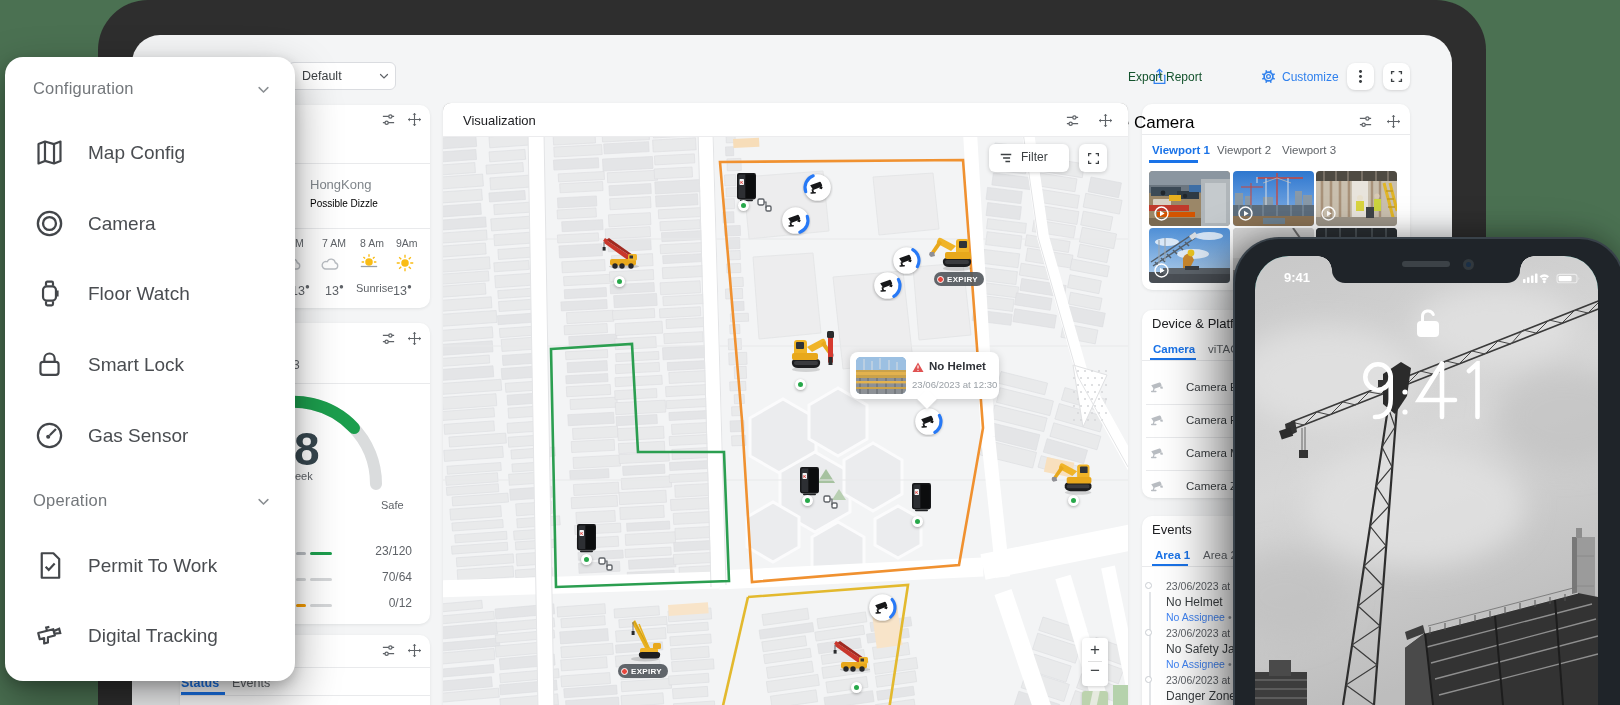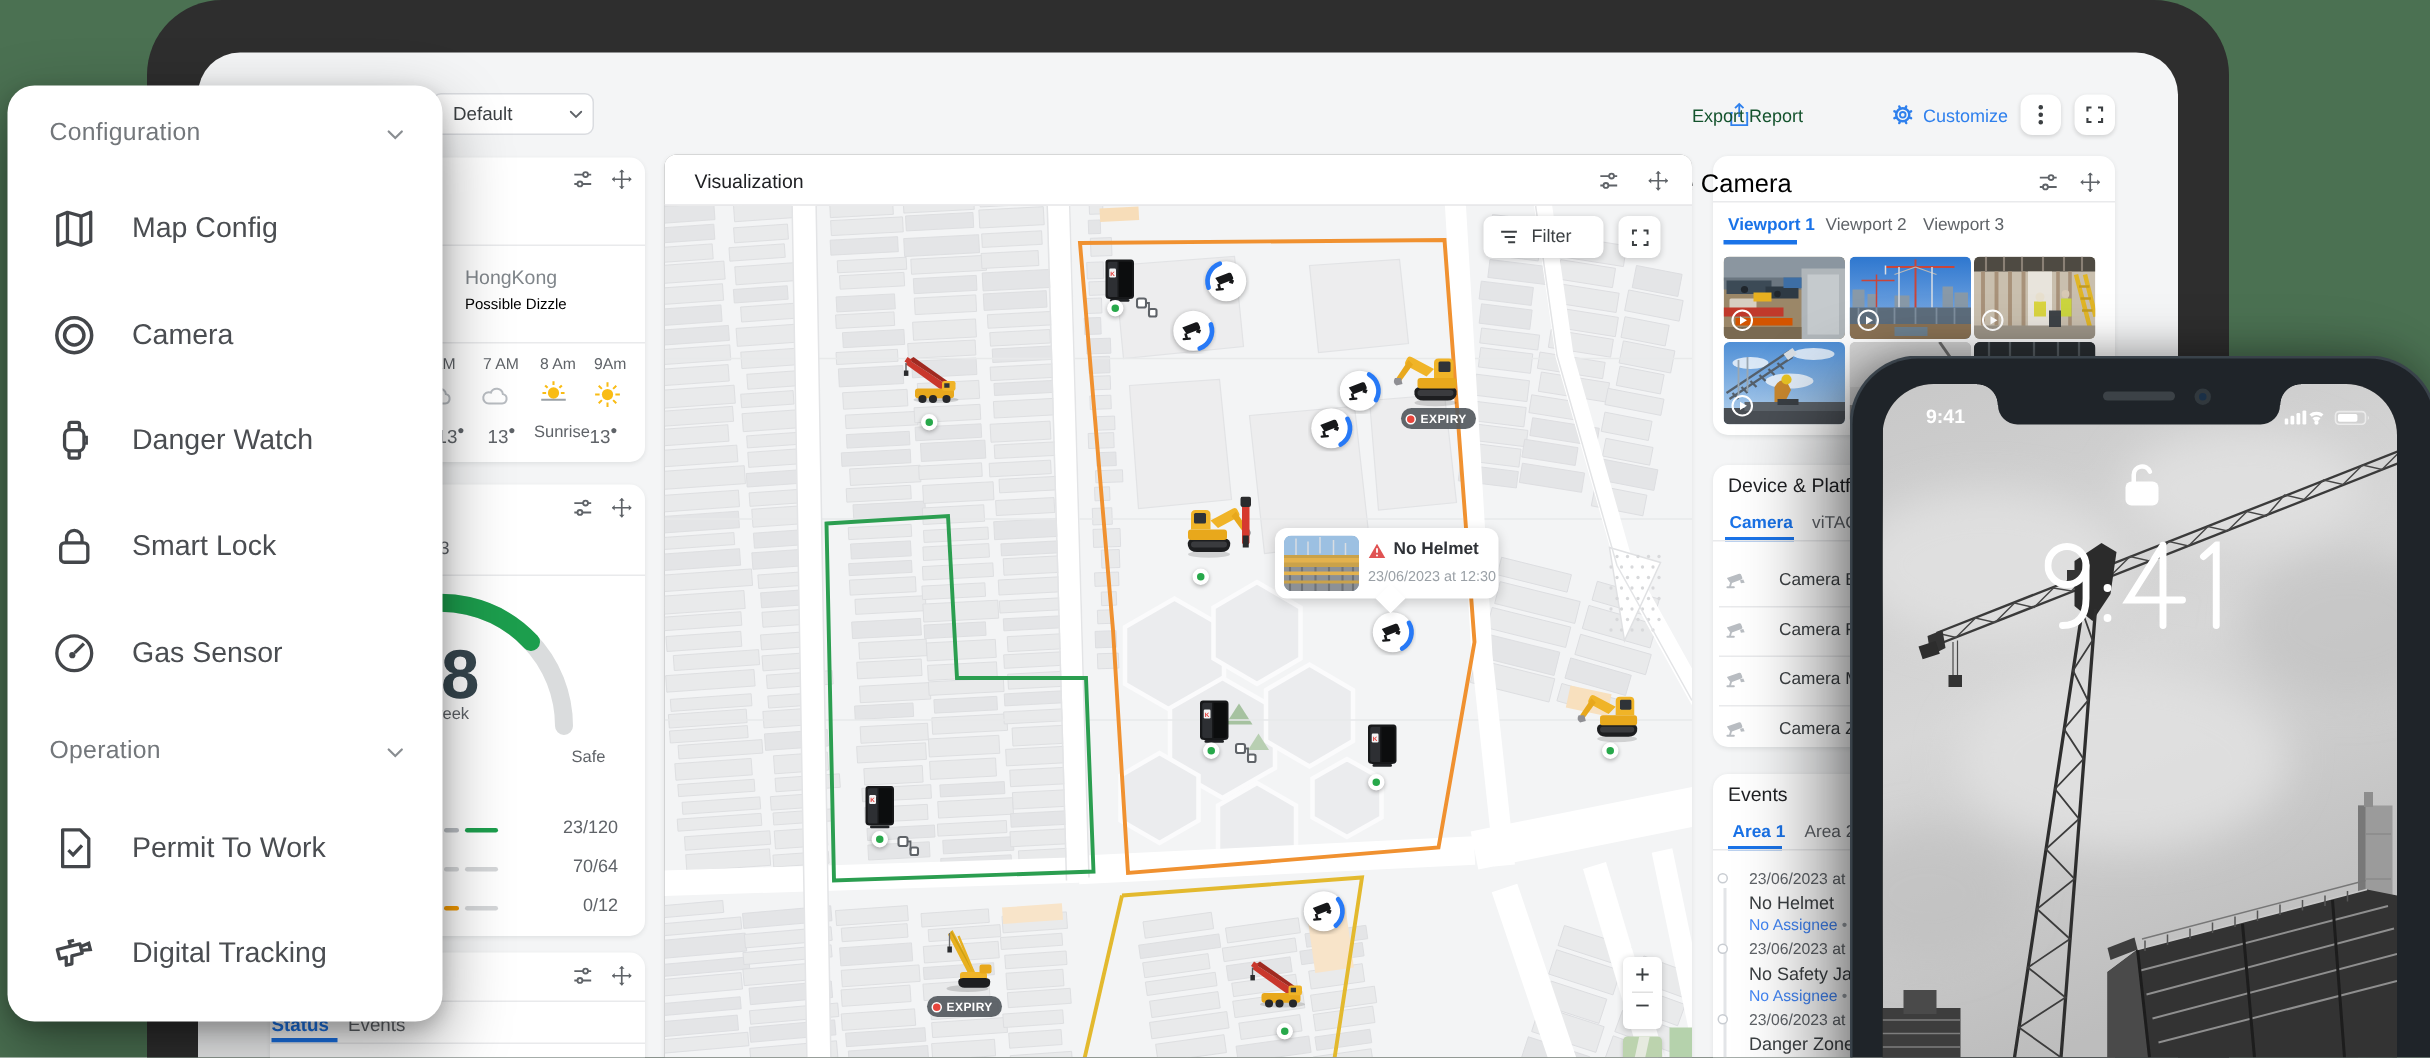--- a/index.html
+++ b/index.html
@@ -11,21 +11,21 @@
 .tab-on{color:#1a73e8}
 .divider{position:absolute;background:#e9eaec;height:1px}
 .vdots{display:flex;flex-direction:column;gap:2.4px;align-items:center}
 .vdots i{width:2.8px;height:2.8px;border-radius:50%;background:#3c4043}
 .config{position:absolute;left:5px;top:57px;width:290px;height:624px;background:#fff;border-radius:18px;
  box-shadow:0 18px 45px rgba(0,0,0,.38),0 4px 12px rgba(0,0,0,.18)}
 .cfg-h{position:absolute;left:33px;font-size:16.5px;color:#73777b;letter-spacing:.2px}
 .cfg-item{position:absolute;left:88px;font-size:19px;color:#4a4d51}
 .phone{position:absolute;left:1233px;top:237px;width:392px;height:520px;background:#1f2429;border-radius:46px;
  box-shadow:-24px 14px 50px rgba(0,0,0,.40), 0 -4px 22px rgba(0,0,0,.22);border:2px solid #39424a;border-bottom:none}
-.pscreen{position:absolute;left:1255px;top:256px;width:343px;height:449px;border-radius:34px 34px 0 0;overflow:hidden;background:#000000}
+.pscreen{position:absolute;left:1255px;top:256px;width:343px;height:449px;border-radius:34px 34px 0 0;overflow:hidden;background:#0f766e}
 .notch{position:absolute;left:1332px;top:256px;width:188px;height:27px;background:#1f2429;border-radius:0 0 13px 13px}
 .notch:before{content:"";position:absolute;left:-14px;top:0;width:14px;height:14px;background:radial-gradient(circle at 0 14px, transparent 13.5px,#1f2429 14px)}
 .notch:after{content:"";position:absolute;right:-14px;top:0;width:14px;height:14px;background:radial-gradient(circle at 14px 14px, transparent 13.5px,#1f2429 14px)}
 </style></head>
 <body>
 <div class="tablet"></div>
 <div class="screen">
 <div class="abs" style="left:156px;top:27px;width:108px;height:28px;background:#fff;border:1px solid #dadce0;border-radius:6px"></div>
 <div class="abs seltxt" style="left:170px;top:34px">Default</div>
 <svg class="abs" style="left:246px;top:35px" width="12" height="12" viewBox="0 0 24 24" fill="none" stroke="#5f6368" stroke-width="2.4" stroke-linecap="round">
@@ -1077,21 +1077,21 @@
 <div class="abs" style="left:34px;top:208px"><svg width="31" height="31" viewBox="0 0 24 24" fill="none" stroke="#43464a" stroke-width="1.8">
       <circle cx="12" cy="12" r="9"></circle>
       <circle cx="12" cy="12" r="5"></circle>
     </svg></div>
 <div class="cfg-item" style="top:213px">Camera</div>
 <div class="abs" style="left:34px;top:278px"><svg width="31" height="31" viewBox="0 0 24 24" fill="none" stroke="#43464a" stroke-width="1.7">
       <rect x="7" y="6.5" width="10" height="11" rx="2.8"></rect>
       <path d="M9.3 6 V3.8 Q9.3 2.8 10.3 2.8 H13.7 Q14.7 2.8 14.7 3.8 V6 M9.3 18 V20.2 Q9.3 21.2 10.3 21.2 H13.7 Q14.7 21.2 14.7 20.2 V18"></path>
       <path d="M17.2 10.3 h1.2 v3.4 h-1.2" stroke-width="1.3"></path>
     </svg></div>
-<div class="cfg-item" style="top:283px">Danger Watch</div>
+<div class="cfg-item" style="top:283px">Floor Watch</div>
 <div class="abs" style="left:34px;top:349px"><svg width="31" height="31" viewBox="0 0 24 24" fill="none" stroke="#43464a" stroke-width="1.7">
       <rect x="5" y="10" width="14" height="10" rx="2"></rect>
       <path d="M8 10 V7.5 a4 4 0 0 1 8 0 V10"></path>
     </svg></div>
 <div class="cfg-item" style="top:354px">Smart Lock</div>
 <div class="abs" style="left:34px;top:420px"><svg width="31" height="31" viewBox="0 0 24 24" fill="none" stroke="#43464a" stroke-width="1.7">
       <circle cx="12" cy="12" r="9"></circle>
       <circle cx="11" cy="13" r="1.6" fill="#43464a" stroke="none"></circle>
       <path d="M12.2 11.8 L17 7"></path>
     </svg></div>

